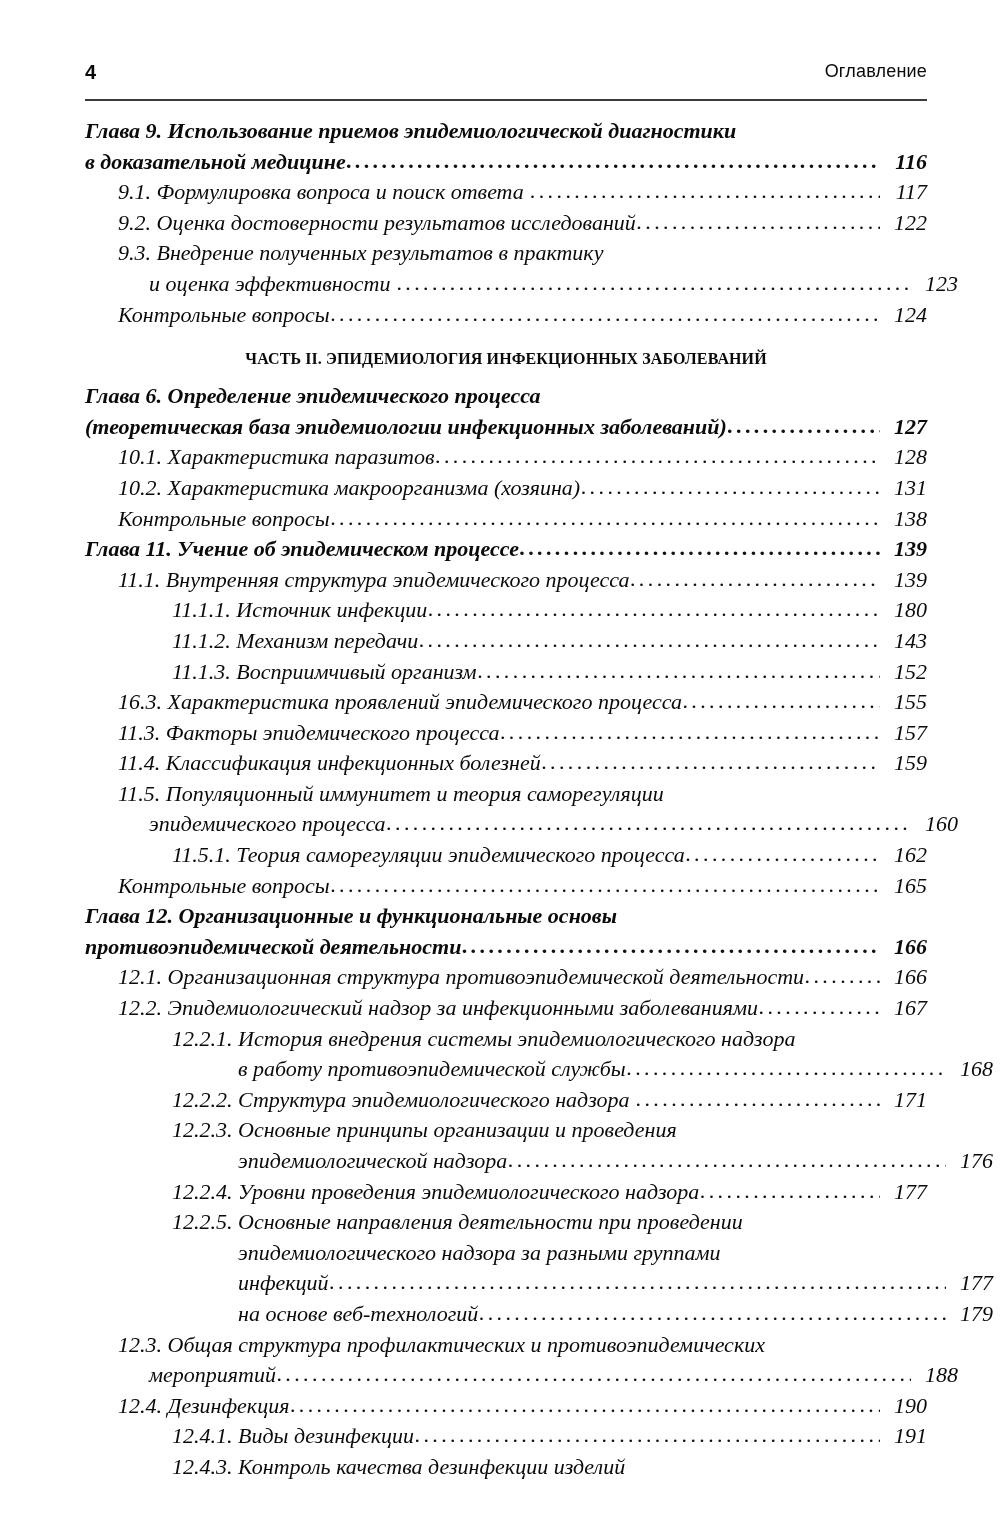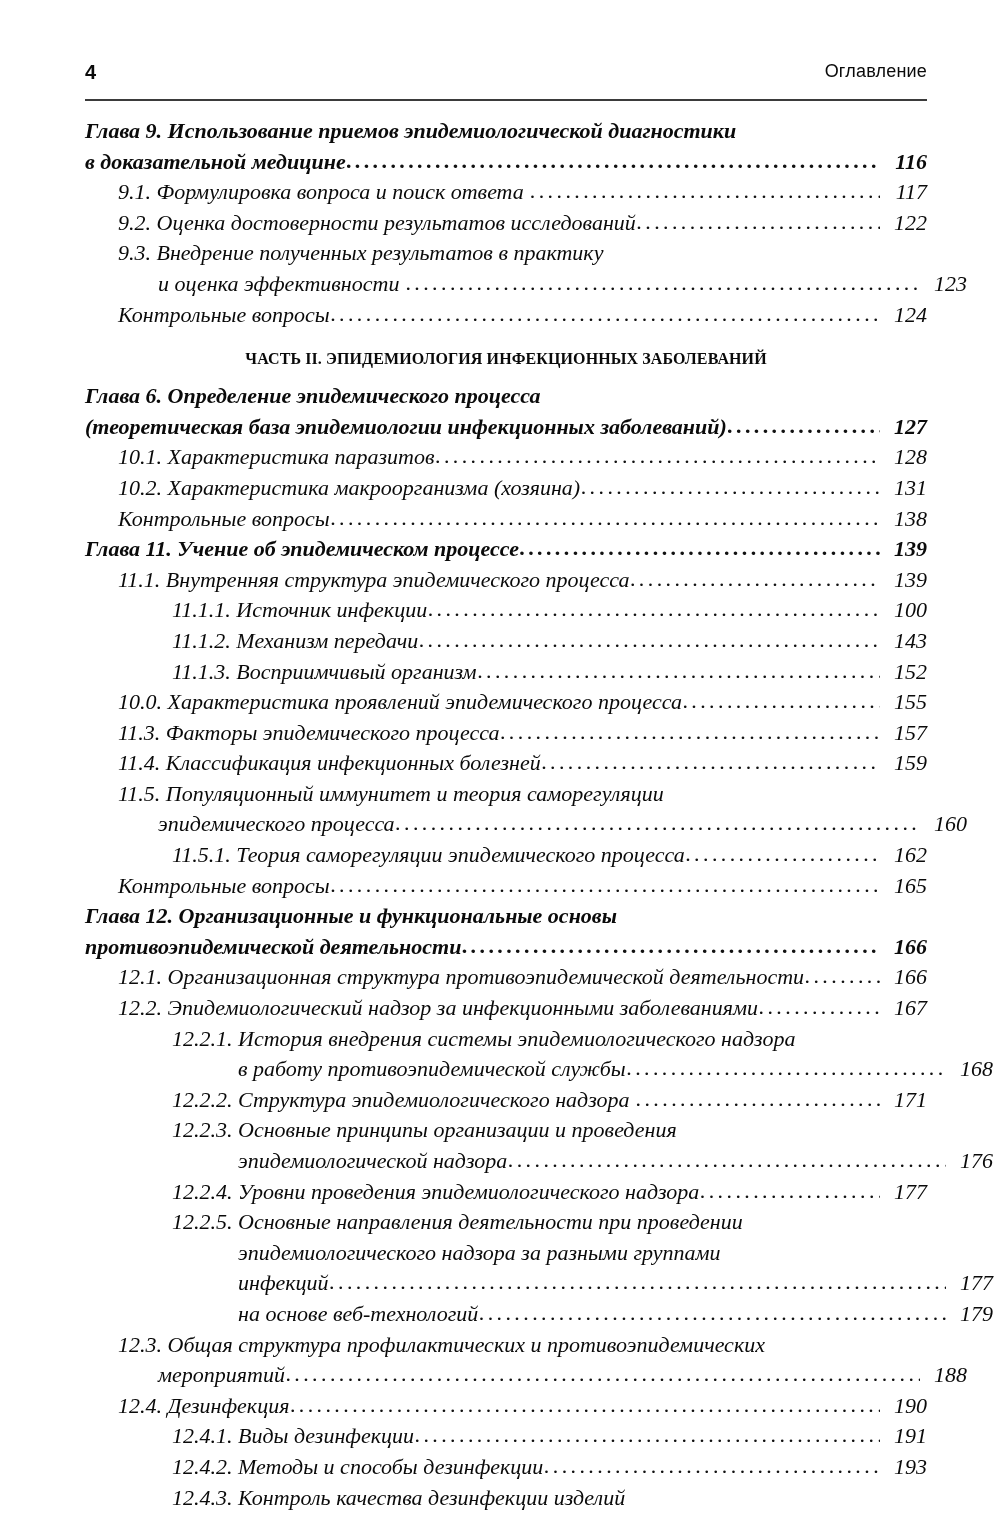--- a/index.html
+++ b/index.html
@@ -113,21 +113,21 @@
 
   
   .lvl-ch        { margin-left: 0px;  font-weight: 700; }
   .lvl-ch .txt   { font-weight: 700; }
   .lvl-1         { margin-left: 33px; }
   .lvl-3         { margin-left: 87px; }
   .lvl-ctrl      { margin-left: 33px; }
 
   
   .cont-ch  { margin-left: 0px; }
-  .cont-1   { margin-left: 40px; justify-content: space-between; }
+  .cont-1   { margin-left: 31px; justify-content: space-between; }
   .cont-3   { margin-left: 66px; }
 </style>
 </head>
 <body>
 
 <div class="page">
 
   <div class="header">
     <span class="header-folio">4</span>
     <span class="header-title">Оглавление</span>
@@ -232,21 +232,21 @@
         <span class="txt">11.1. Внутренняя структура эпидемического процесса</span>
         <span class="leader"></span>
         <span class="pg">139</span>
       </div>
     </div>
 
     <div class="entry lvl-3">
       <div class="ln">
         <span class="txt">11.1.1. Источник инфекции</span>
         <span class="leader"></span>
-        <span class="pg">100</span>
+        <span class="pg">180</span>
       </div>
     </div>
 
     <div class="entry lvl-3">
       <div class="ln">
         <span class="txt">11.1.2. Механизм передачи</span>
         <span class="leader"></span>
         <span class="pg">143</span>
       </div>
     </div>
@@ -254,21 +254,21 @@
     <div class="entry lvl-3">
       <div class="ln">
         <span class="txt">11.1.3. Восприимчивый организм</span>
         <span class="leader"></span>
         <span class="pg">152</span>
       </div>
     </div>
 
     <div class="entry lvl-1">
       <div class="ln">
-        <span class="txt">10.0. Характеристика проявлений эпидемического процесса</span>
+        <span class="txt">16.3. Характеристика проявлений эпидемического процесса</span>
         <span class="leader"></span>
         <span class="pg">155</span>
       </div>
     </div>
 
     <div class="entry lvl-1">
       <div class="ln">
         <span class="txt">11.3. Факторы эпидемического процесса</span>
         <span class="leader"></span>
         <span class="pg">157</span>
@@ -417,27 +417,20 @@
     </div>
 
     <div class="entry lvl-3">
       <div class="ln">
         <span class="txt">12.4.1. Виды дезинфекции</span>
         <span class="leader"></span>
         <span class="pg">191</span>
       </div>
     </div>
 
-    <div class="entry lvl-3">
-      <div class="ln">
-        <span class="txt">12.4.2. Методы и способы дезинфекции</span>
-        <span class="leader"></span>
-        <span class="pg">193</span>
-      </div>
-    </div>
 
     <div class="entry lvl-3">
       <div class="ln nolead">
           <span class="txt">12.4.3. Контроль качества дезинфекции изделий</span>
         </div>
 
     </div>
 
   </div>
 </div>

